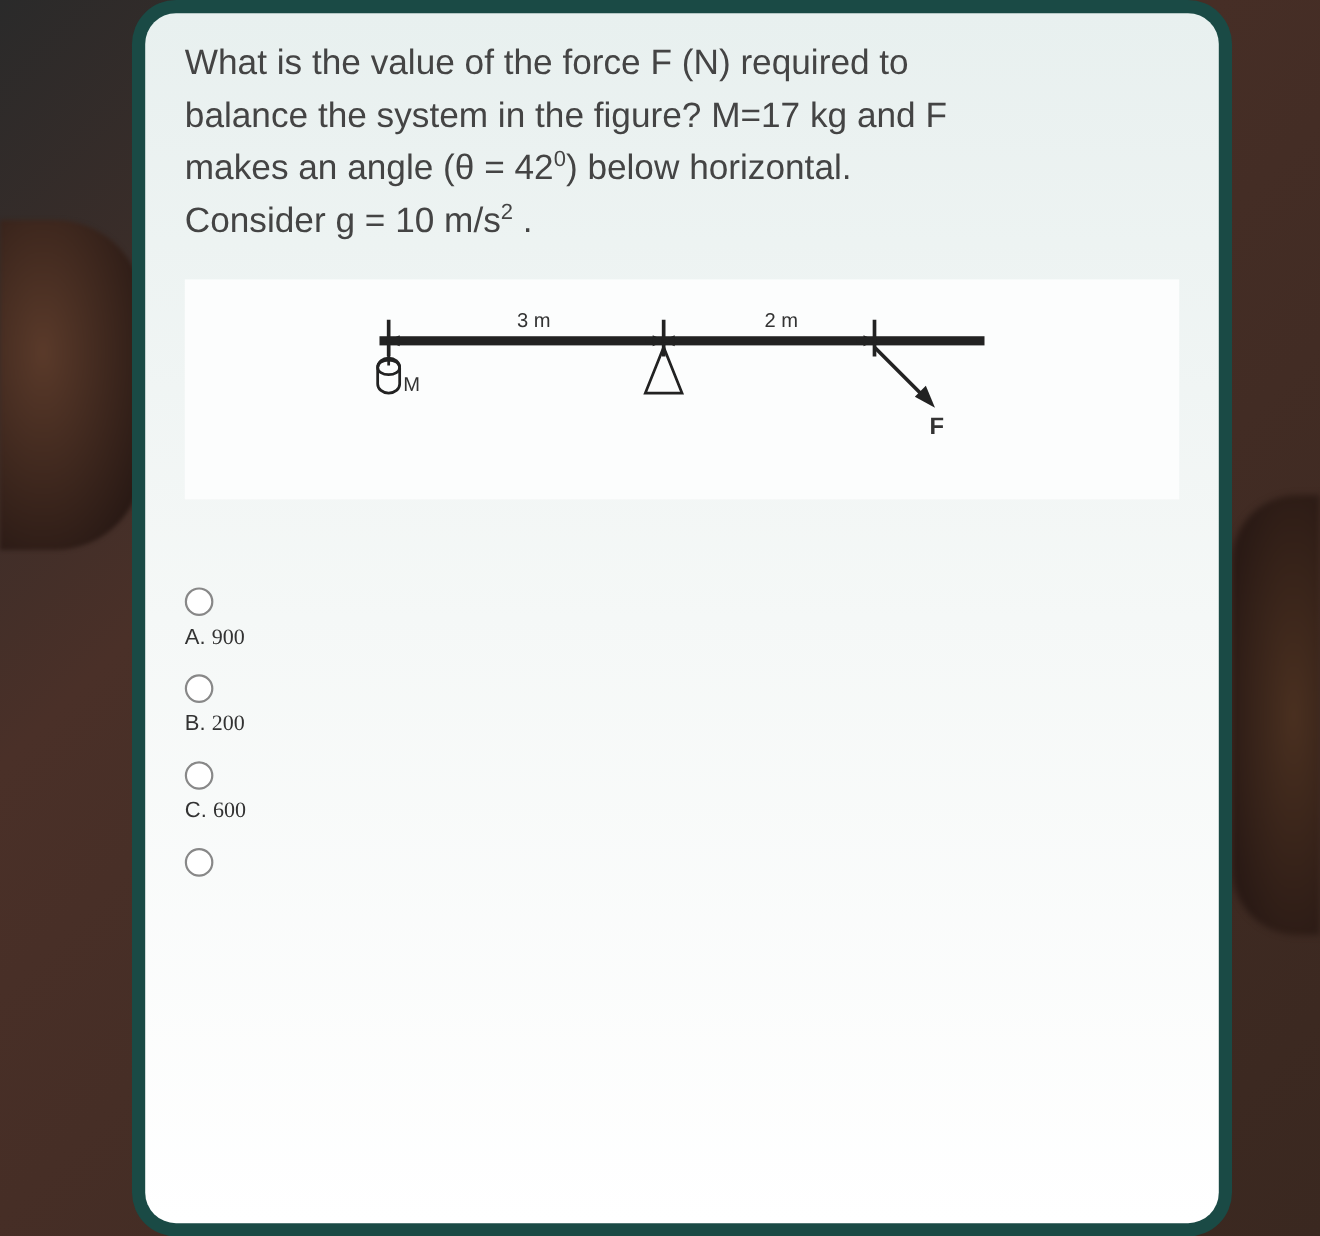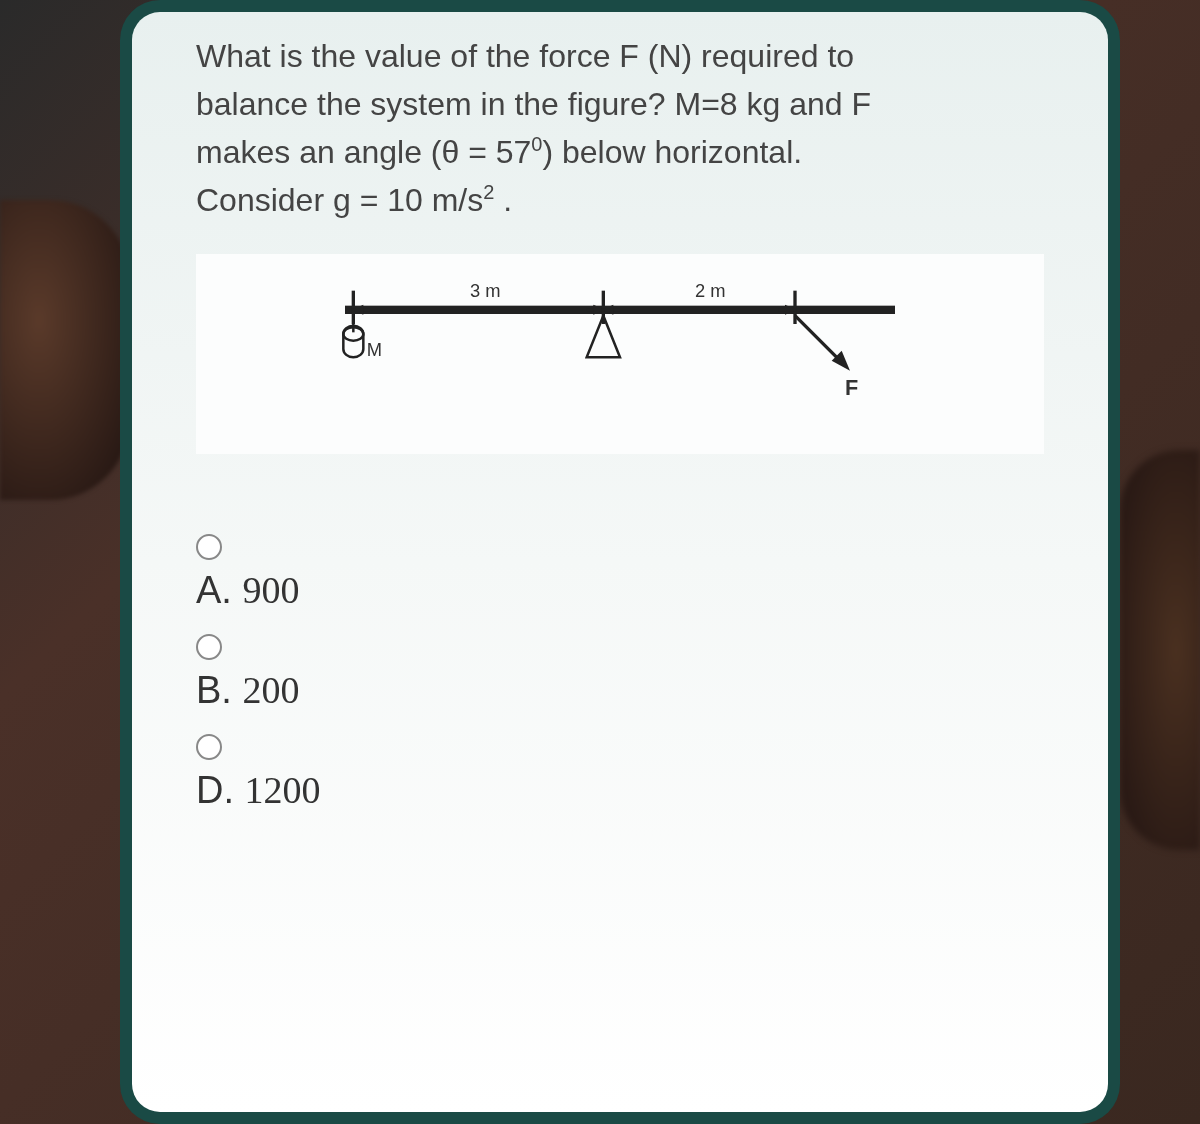--- a/index.html
+++ b/index.html
@@ -19,21 +19,21 @@
       height: 1124px;
       background: #1a4a45;
       border-radius: 40px;
       padding: 12px;
     }
     .screen {
       background: linear-gradient(180deg, #e8f0ef 0%, #f5f8f7 50%, #ffffff 100%);
       width: 100%;
       height: 100%;
       border-radius: 28px;
-      padding: 20px 64px;
+      padding: 20px 36px;
       overflow: hidden;
     }
     .question-text {
       font-size: 32px;
       line-height: 1.5;
       color: #444;
       margin-bottom: 30px;
     }
     .question-text .sup { vertical-align: super; font-size: 20px; }
     .figure-area {
@@ -49,21 +49,21 @@
     .radio-circle {
       width: 26px;
       height: 26px;
       border: 2px solid #888;
       border-radius: 50%;
       display: block;
       margin-bottom: 8px;
       background: #fff;
     }
     .option-label {
-      font-size: 38px;
+      font-size: 20px;
       color: #333;
       display: block;
     }
     .option-label .num { font-family: 'Times New Roman', serif; }
     .finger-left {
       position: absolute;
       left: 0;
       top: 200px;
       width: 130px;
       height: 300px;
@@ -86,22 +86,22 @@
 <body>
 
 <div class="finger-left"></div>
 <div class="finger-right"></div>
 
 <div class="phone-frame">
   <div class="screen">
 
     <div class="question-text">
       <span>What is the value of the force F (N) required to</span><br>
-      <span>balance the system in the figure? M=8 kg and F</span><br>
-      <span>makes an angle (θ = 57</span><span class="sup">0</span><span>) below horizontal.</span><br>
+      <span>balance the system in the figure? M=17 kg and F</span><br>
+      <span>makes an angle (θ = 42</span><span class="sup">0</span><span>) below horizontal.</span><br>
       <span>Consider g = 10 m/s</span><span class="sup">2</span><span> .</span>
     </div>
 
     <div class="figure-area">
       <svg class="figure-svg" viewBox="0 0 700 180">
 
         <rect x="20" y="38" width="660" height="10" fill="#222"></rect>
 
         <line x1="30" y1="20" x2="30" y2="60" stroke="#222" stroke-width="4"></line>
 
@@ -141,18 +141,21 @@
       <div class="option-row">
         <span class="radio-circle"></span>
         <span class="option-label"><span>A.</span> <span class="num">900</span></span>
       </div>
       <div class="option-row">
         <span class="radio-circle"></span>
         <span class="option-label"><span>B.</span> <span class="num">200</span></span>
       </div>
       <div class="option-row">
         <span class="radio-circle"></span>
-        <span class="option-label"><span>D.</span> <span class="num">1200</span></span>
+        <span class="option-label"><span>C.</span> <span class="num">600</span></span>
+      </div>
+      <div class="option-row">
+        <span class="radio-circle"></span>
       </div>
     </div>
 
   </div>
 </div>
 
 </body></html>

